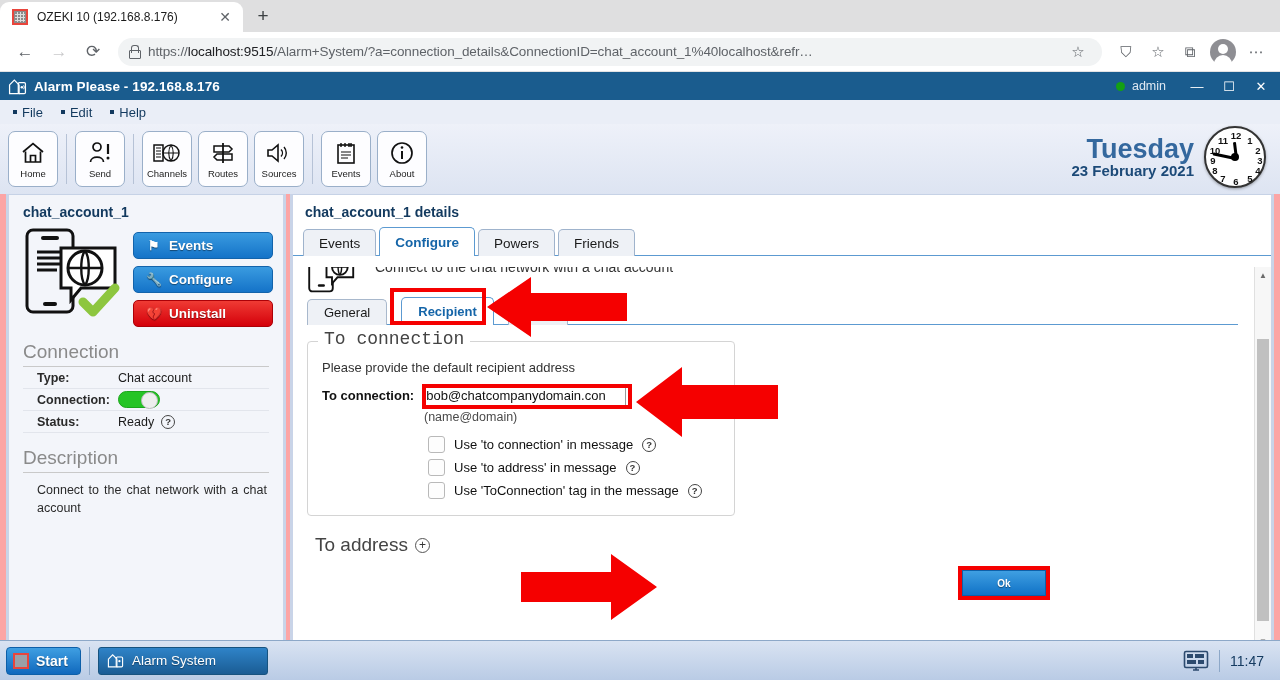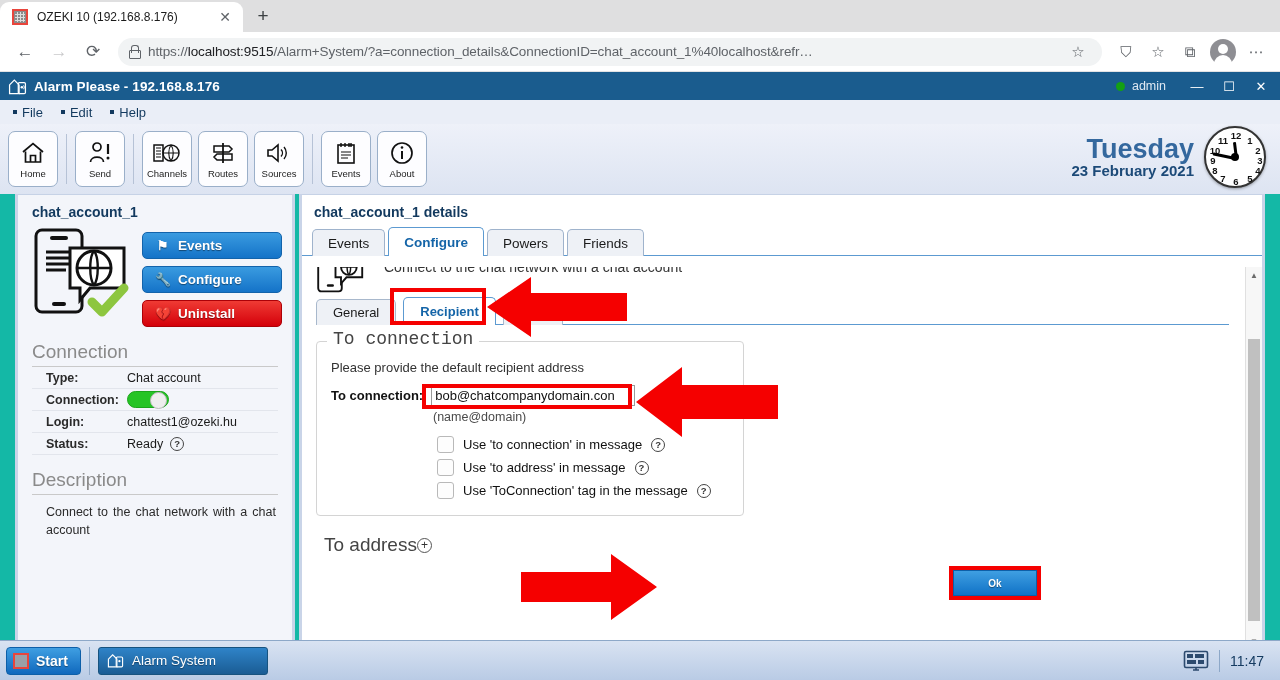--- a/index.html
+++ b/index.html
@@ -149,21 +149,21 @@
   .hand{position:absolute;background:#000;transform-origin:bottom center;border-radius:1px;}
   .hand.hour{width:3px;height:17px;left:28.5px;top:14px;transform:rotate(353deg);}
   .hand.min{width:2.5px;height:24px;left:29px;top:7px;transform:rotate(282deg);}
   .clock-center{
     position:absolute;left:25px;top:25px;width:8px;height:8px;border-radius:50%;background:#000;
   }
 
   
   .workspace{
     position:absolute;top:122px;left:0;width:1280px;height:456px;
-    background:#14b8a6;display:flex;padding:0 9px;
+    background:#fca5a5;display:flex;padding:0 0;
   }
   .sidebar{
     width:280px;margin:0 4px 0 6px;background:#f3f5fa;
     border:1px solid #c6d2e6;border-left:3px solid #c9d4e8;border-right:3px solid #c9d4e8;
     display:flex;flex-direction:column;position:relative;
   }
   .sb-title{font-size:14px;font-weight:bold;color:#12395e;padding:9px 0 6px 14px;}
   .sb-top{display:flex;padding:0 10px 0 14px;gap:10px;}
   .sb-bigicon{width:100px;height:92px;flex:none;position:relative;}
   .sb-buttons{display:flex;flex-direction:column;gap:7px;padding-top:6px;flex:1;}
@@ -226,21 +226,21 @@
   }
   .scroll-inner{position:absolute;top:-18px;left:0;right:19px;}
   .hdr-row{display:flex;align-items:flex-start;gap:12px;padding:0 0 0 8px;height:44px;}
   .hdr-icon{width:62px;height:44px;flex:none;position:relative;}
   .hdr-desc{font-size:14px;color:#333;padding-top:10px;}
 
   .tabs-inner{display:flex;align-items:flex-end;padding-left:14px;margin-top:4px;position:relative;z-index:3;}
   .tab-i{
     height:26px;padding:0 16px;display:flex;align-items:center;font-size:13px;
     background:#eef1f6;border:1px solid #a8b8cc;border-bottom:none;
-    border-radius:5px 5px 0 0;color:#1a1a1a;margin-right:7px;
+    border-radius:5px 5px 0 0;color:#1a1a1a;margin-right:14px;
   }
   .tab-i.active{
     background:#ffffff;color:#1565a8;font-weight:bold;border-color:#5c9ad1;height:28px;
   }
   .tabs-inner-rule{height:1px;background:#5c9ad1;margin:-1px 14px 0 14px;}
 
   .fieldset{
     margin:16px 14px 0 14px;border:1px solid #d4d4d4;border-radius:4px;
     padding:0 14px 16px 14px;position:relative;max-width:428px;
   }
@@ -258,21 +258,21 @@
   }
   .sub-note{font-size:12.5px;color:#4a4a4a;margin:4px 0 0 102px;}
   .cb-list{margin:12px 0 0 106px;display:flex;flex-direction:column;gap:6px;}
   .cb-row{display:flex;align-items:center;gap:9px;}
   .cb{
     width:17px;height:17px;border:1px solid #b9b9b9;border-radius:3px;background:#fdfdfd;flex:none;
   }
   .cb-label{font-size:13px;color:#111;}
 
   .to-address{
-    display:flex;align-items:center;margin:18px 0 0 22px;
+    display:flex;align-items:center;gap:7px;margin:18px 0 0 22px;
     font-size:19px;color:#444;
   }
   .plus-icon{
     width:15px;height:15px;border-radius:50%;border:1.3px solid #555;
     display:inline-flex;align-items:center;justify-content:center;
     font-size:12px;color:#333;line-height:1;
   }
   .ok-wrap{display:flex;justify-content:flex-end;padding:14px 206px 0 0;}
   .ok-btn{
     width:84px;height:26px;background:linear-gradient(to bottom,#3f9fe2,#1072c6);
@@ -531,24 +531,20 @@
       <div class="kv">
         <div class="kv-row">
           <span class="kv-k">Type:</span>
           <span class="kv-v">Chat account</span>
         </div>
         <div class="kv-row">
           <span class="kv-k">Connection:</span>
           <span class="kv-v">
               <span class="toggle"></span>
             </span>
-        </div>
-        <div class="kv-row">
-          <span class="kv-k">Login:</span>
-          <span class="kv-v">chattest1@ozeki.hu</span>
         </div>
         <div class="kv-row">
           <span class="kv-k">Status:</span>
           <span class="kv-v">
             <span>Ready</span>
             <span class="qmark">?</span>
           </span>
         </div>
       </div>
 

